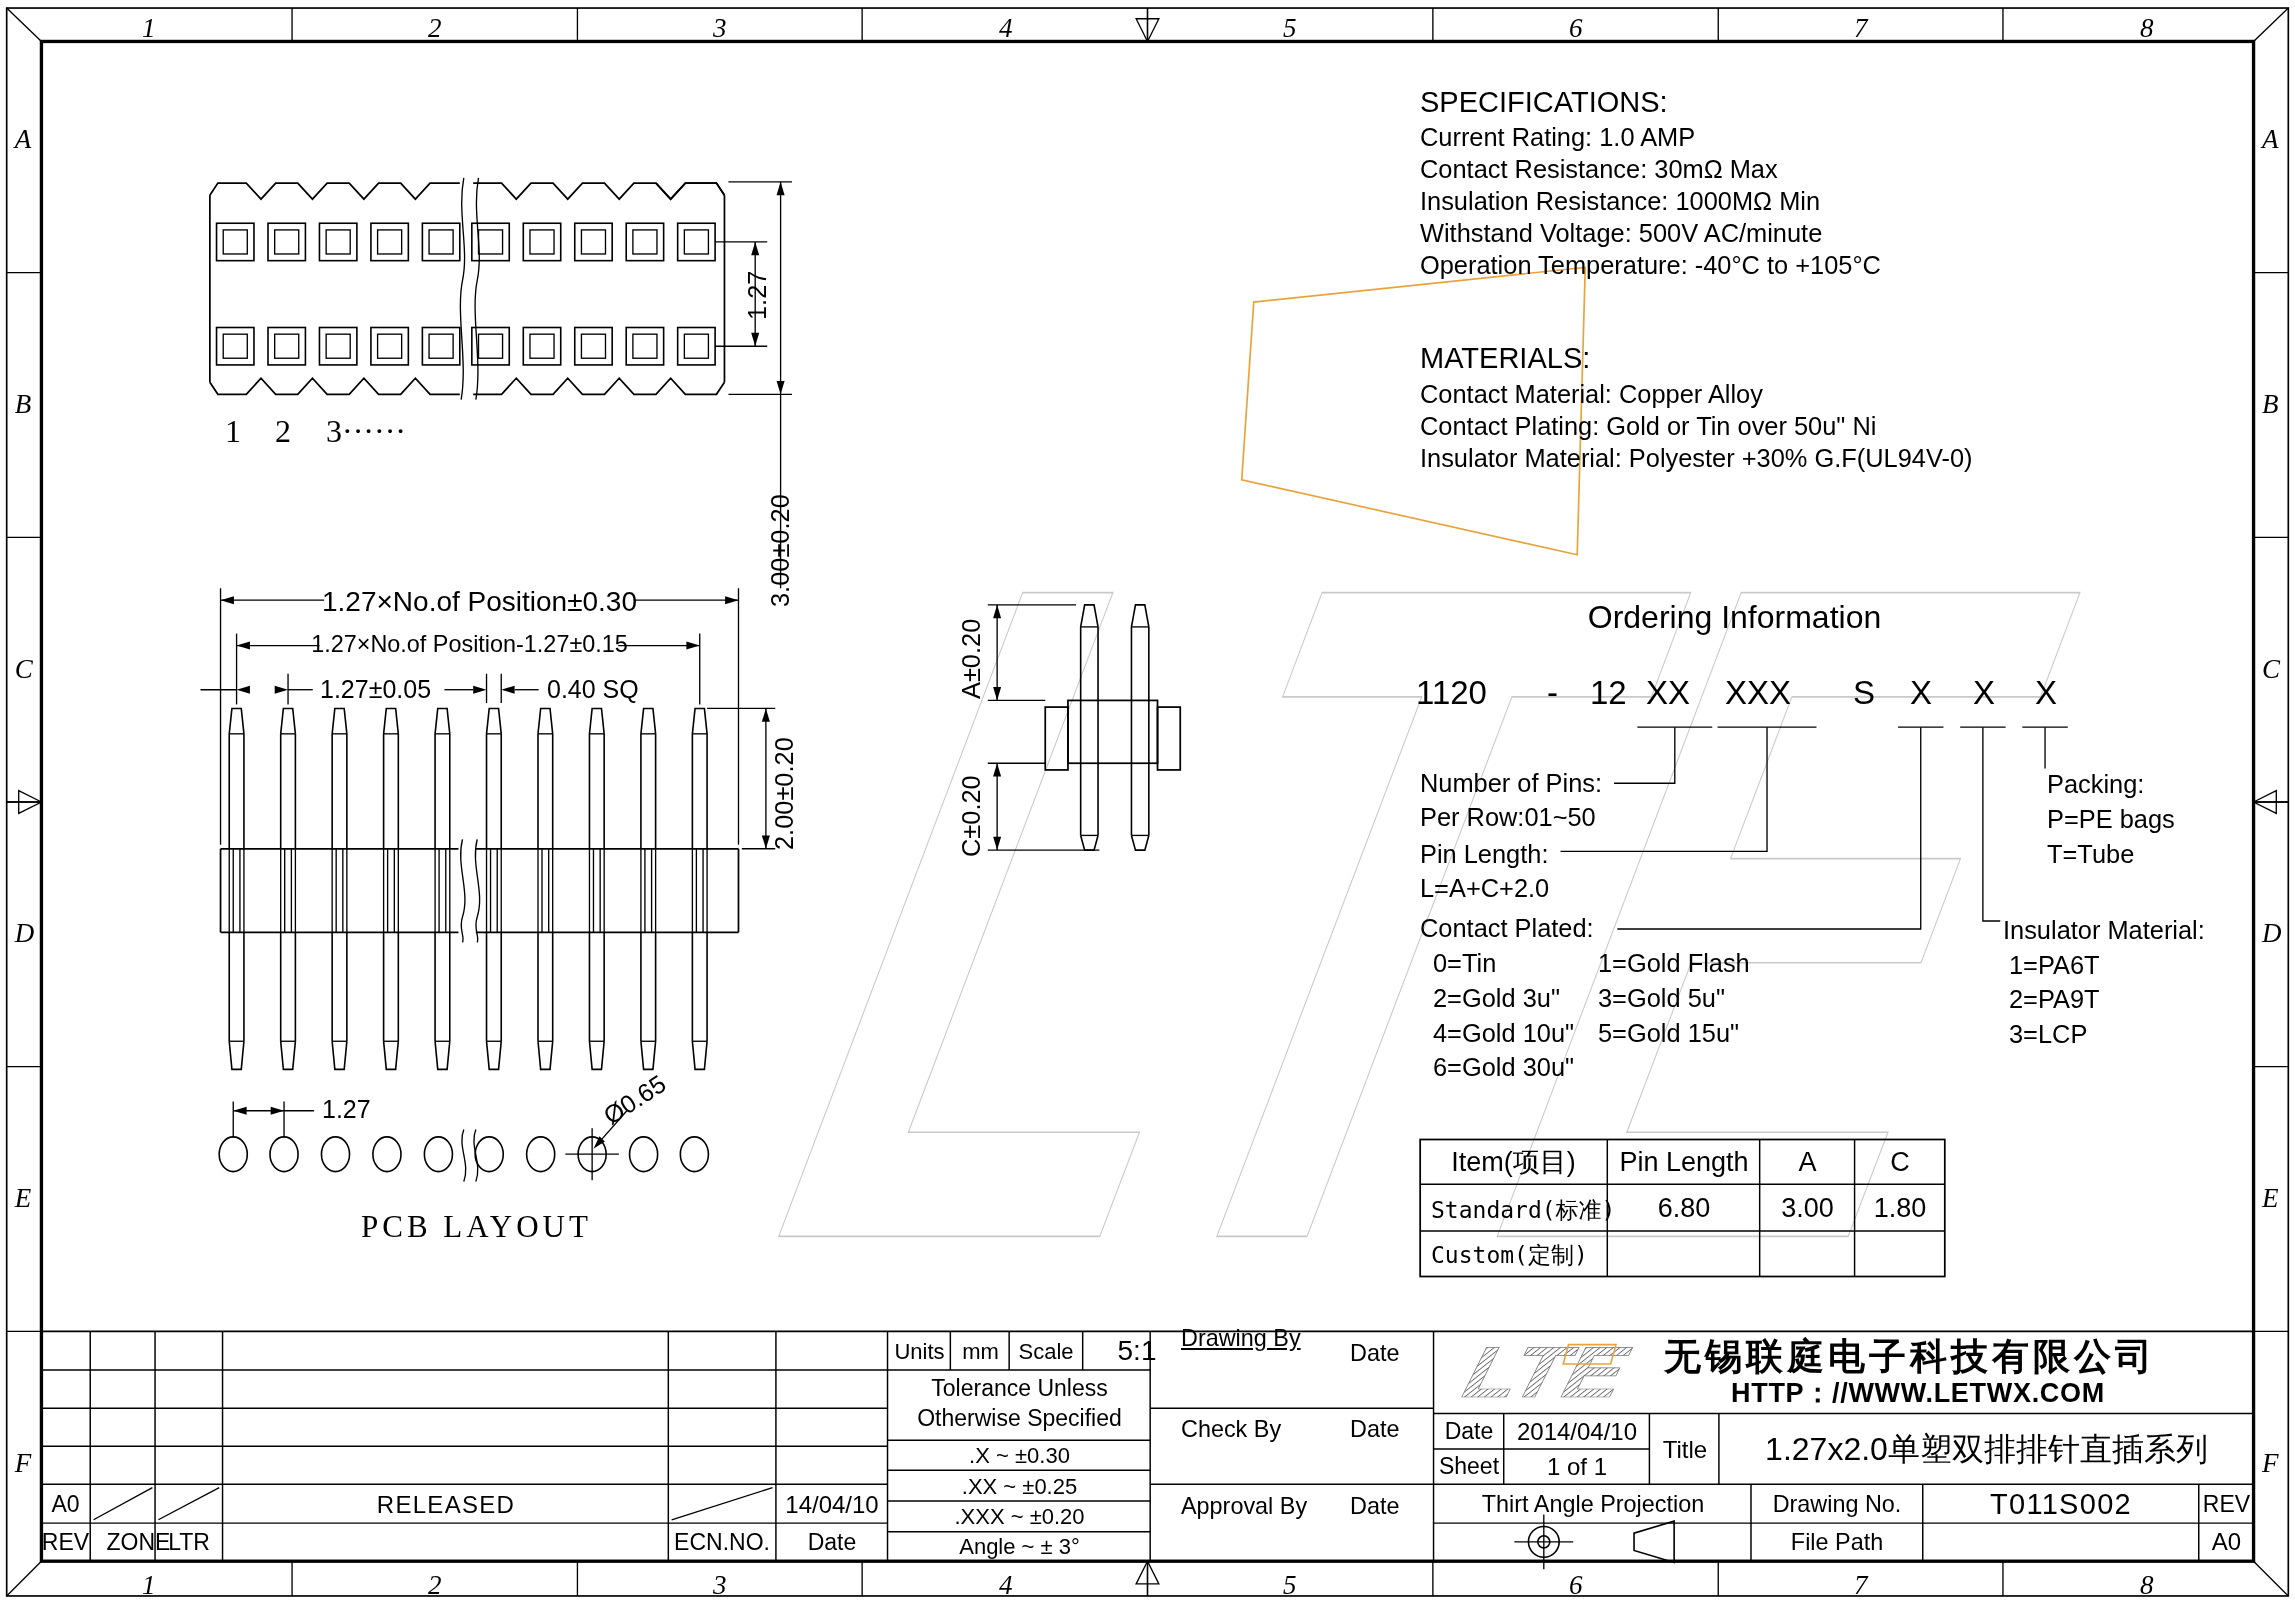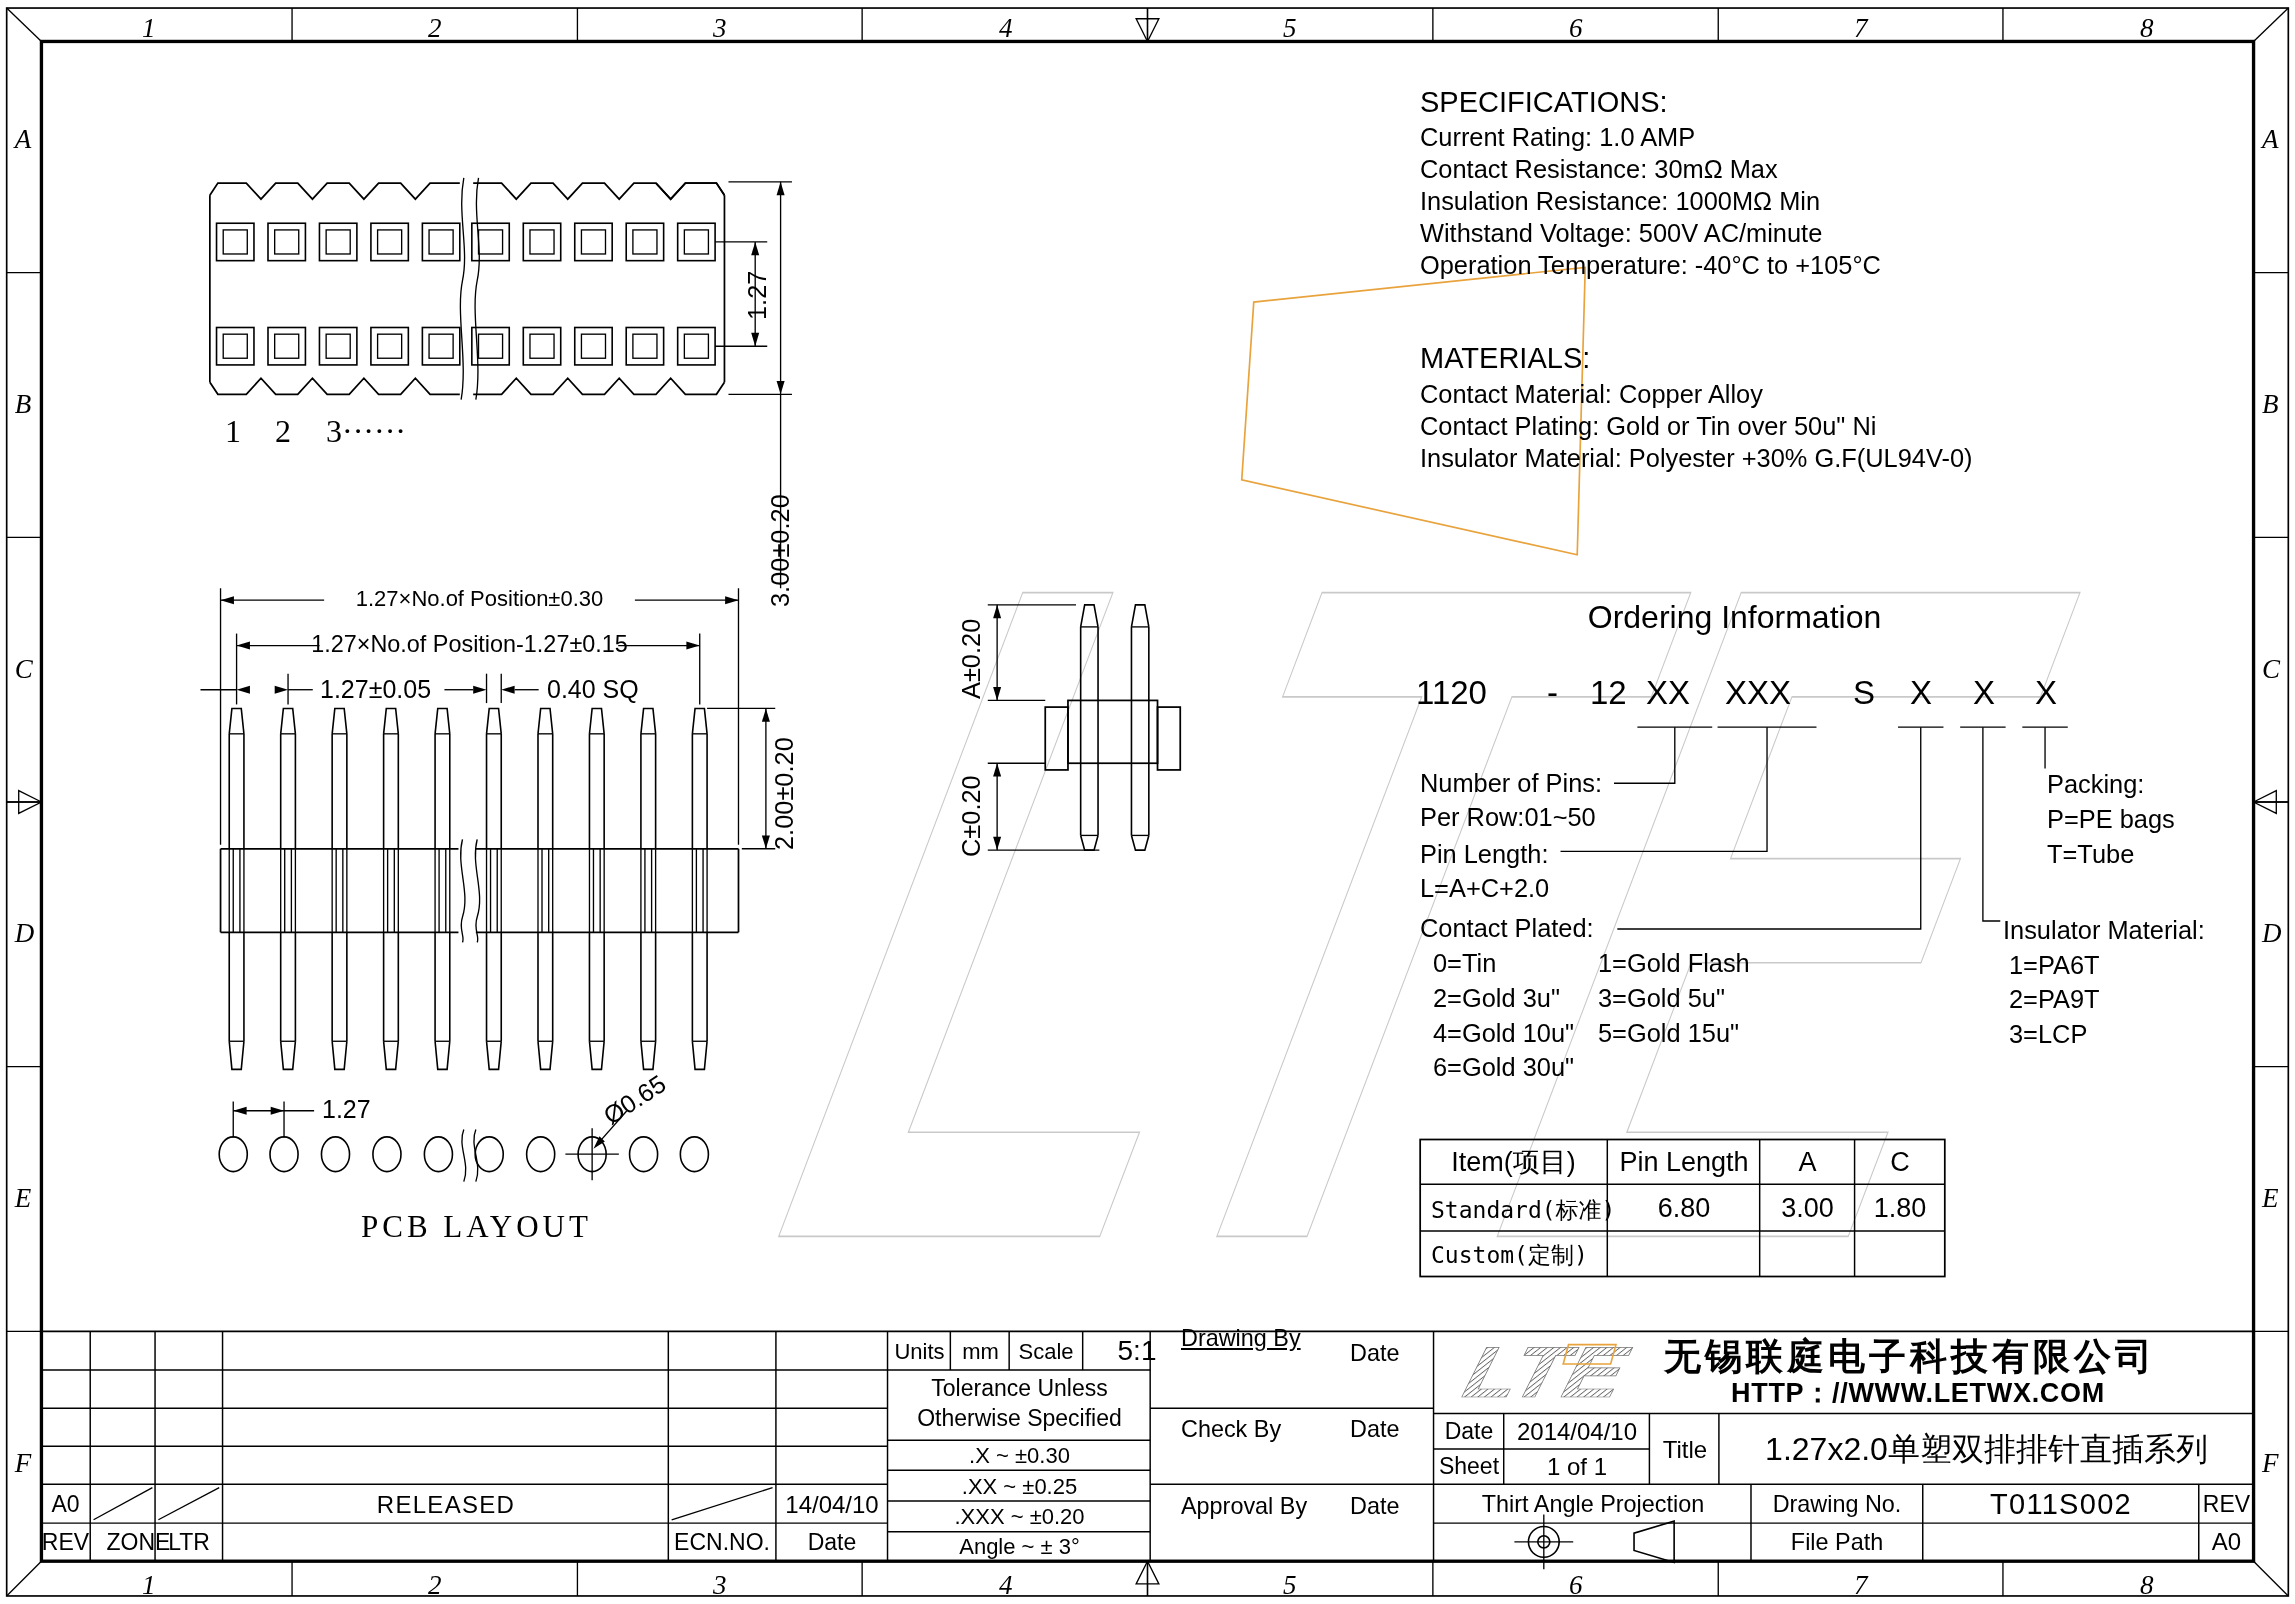--- a/index.html
+++ b/index.html
@@ -462,21 +462,21 @@
   <div class="t" style="left:2003px;top:916px;">Insulator Material:</div>
   <div class="t" style="left:2009px;top:951px;">1=PA6T</div>
   <div class="t" style="left:2009px;top:985px;">2=PA9T</div>
   <div class="t" style="left:2009px;top:1020px;">3=LCP</div>
 
   <div class="t ser" style="left:225px;top:413px;font-size:32px;">1</div>
   <div class="t ser" style="left:275px;top:413px;font-size:32px;">2</div>
   <div class="t ser" style="left:326px;top:413px;font-size:32px;">3······</div>
   <div class="t vl" style="left:743px;top:320px;font-size:25.4px;">1.27</div>
   <div class="t vl" style="left:766px;top:607px;font-size:25.4px;">3.00±0.20</div>
-  <div class="t c" style="left:324px;top:586px;width:311px;font-size:22px;">1.27×No.of Position±0.30</div>
+  <div class="t c" style="left:324px;top:586px;width:311px;font-size:28px;">1.27×No.of Position±0.30</div>
   <div class="t c" style="left:320px;top:631px;width:299px;font-size:23.4px;">1.27×No.of Position-1.27±0.15</div>
   <div class="t" style="left:320px;top:675px;font-size:25px;">1.27±0.05</div>
   <div class="t" style="left:547px;top:675px;font-size:25px;">0.40 SQ</div>
   <div class="t vl" style="left:770px;top:850px;font-size:25.4px;">2.00±0.20</div>
   <div class="t vl" style="left:957px;top:699px;font-size:25.4px;">A±0.20</div>
   <div class="t vl" style="left:957px;top:857px;font-size:25.4px;">C±0.20</div>
   <div class="t" style="left:322px;top:1095px;font-size:25px;">1.27</div>
   <div class="t" style="left:606px;top:1104px;font-size:25px;transform:rotate(-33deg);transform-origin:0 50%;">Ø0.65</div>
   <div class="t ser" style="left:361px;top:1209px;font-size:31px;letter-spacing:4px;">PCB LAYOUT</div>
 

